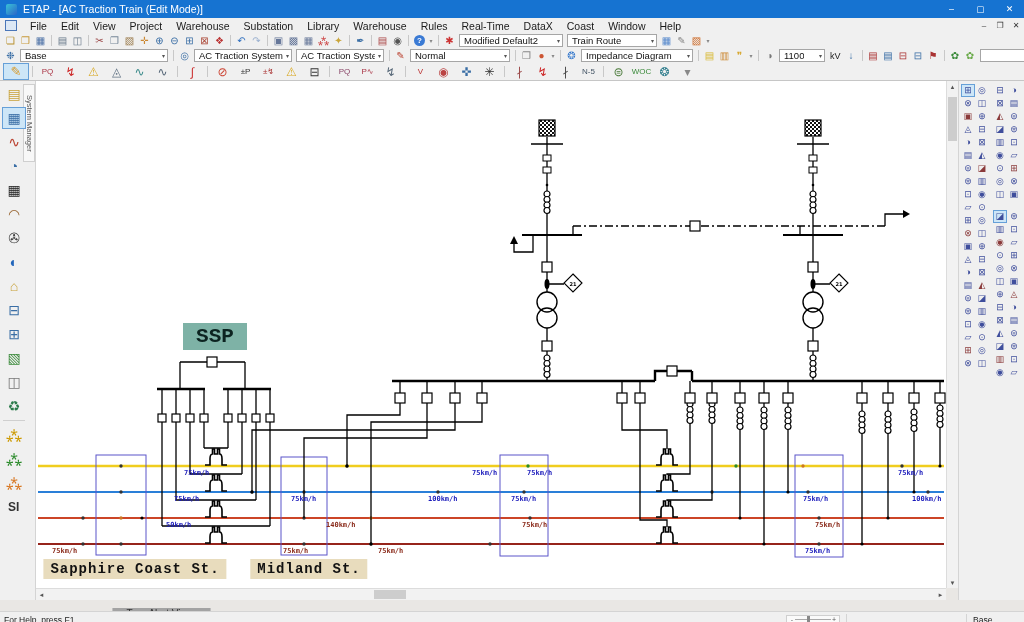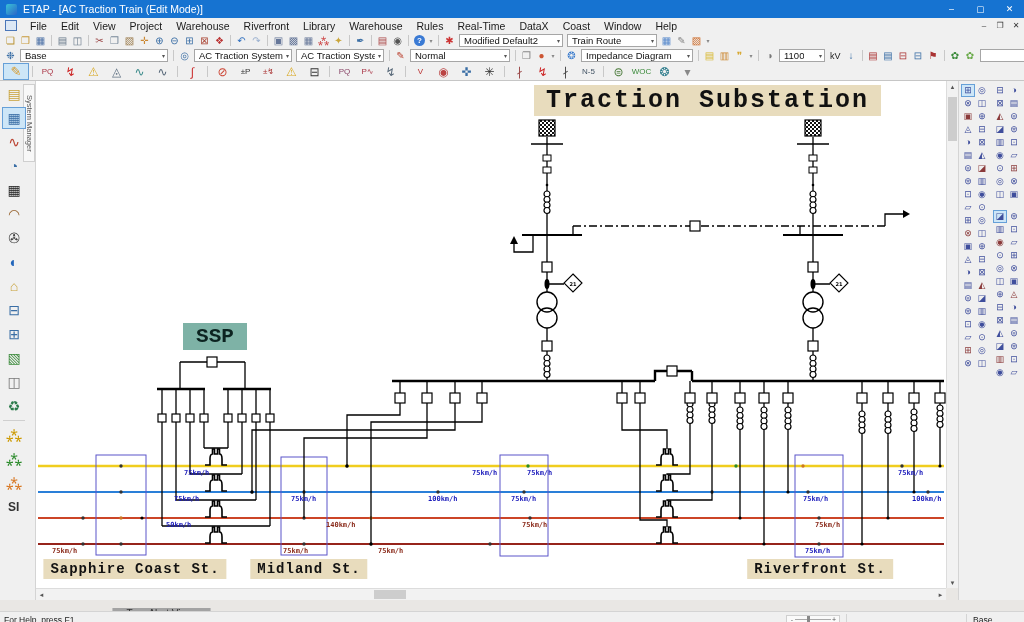--- a/index.html
+++ b/index.html
@@ -97,21 +97,21 @@
   </div>
 
   <div class="menubar">
     <div class="mdi-icon"></div>
     <div id="menu-items" style="display:flex">
         <div class="mitem">File</div>
         <div class="mitem">Edit</div>
         <div class="mitem">View</div>
         <div class="mitem">Project</div>
         <div class="mitem">Warehouse</div>
-        <div class="mitem">Riverfront</div>
+        <div class="mitem">Substation</div>
         <div class="mitem">Library</div>
         <div class="mitem">Warehouse</div>
         <div class="mitem">Rules</div>
         <div class="mitem">Real-Time</div>
         <div class="mitem">DataX</div>
         <div class="mitem">Coast</div>
         <div class="mitem">Window</div>
         <div class="mitem">Help</div>
       </div>
     <div class="mdi-controls">
@@ -451,25 +451,23 @@
             <circle cx="764" cy="544" r="1.6"></circle>
           <circle cx="788" cy="492" r="1.6"></circle>
             <circle cx="862" cy="544" r="1.6"></circle>
             <circle cx="888" cy="518" r="1.6"></circle>
           <circle cx="914" cy="492" r="1.6"></circle>
             <circle cx="940" cy="466" r="1.6"></circle>
         </g>
       </g>
     </svg>
 
-    <div class="bigtitle">Traction Substation</div>
     <div class="ssp">SSP</div>
   <div class="stlabel" style="left: 99px; top: 478px;">Sapphire Coast St.</div>
       <div class="stlabel" style="left: 273px; top: 478px;">Midland St.</div>
-      <div class="stlabel" style="left: 784px; top: 478px;">Riverfront St.</div>
       <div class="spd blue" style="left: 148px; top: 388px;">75km/h</div>
       <div class="spd blue" style="left: 138px; top: 414px;">75km/h</div>
       <div class="spd blue" style="left: 130px; top: 440px;">50km/h</div>
       <div class="spd maroon" style="left: 16px; top: 466px;">75km/h</div>
       <div class="spd blue" style="left: 255px; top: 414px;">75km/h</div>
       <div class="spd maroon" style="left: 290px; top: 440px;">140km/h</div>
       <div class="spd maroon" style="left: 247px; top: 466px;">75km/h</div>
       <div class="spd blue" style="left: 436px; top: 388px;">75km/h</div>
       <div class="spd blue" style="left: 491px; top: 388px;">75km/h</div>
       <div class="spd blue" style="left: 392px; top: 414px;">100km/h</div>

